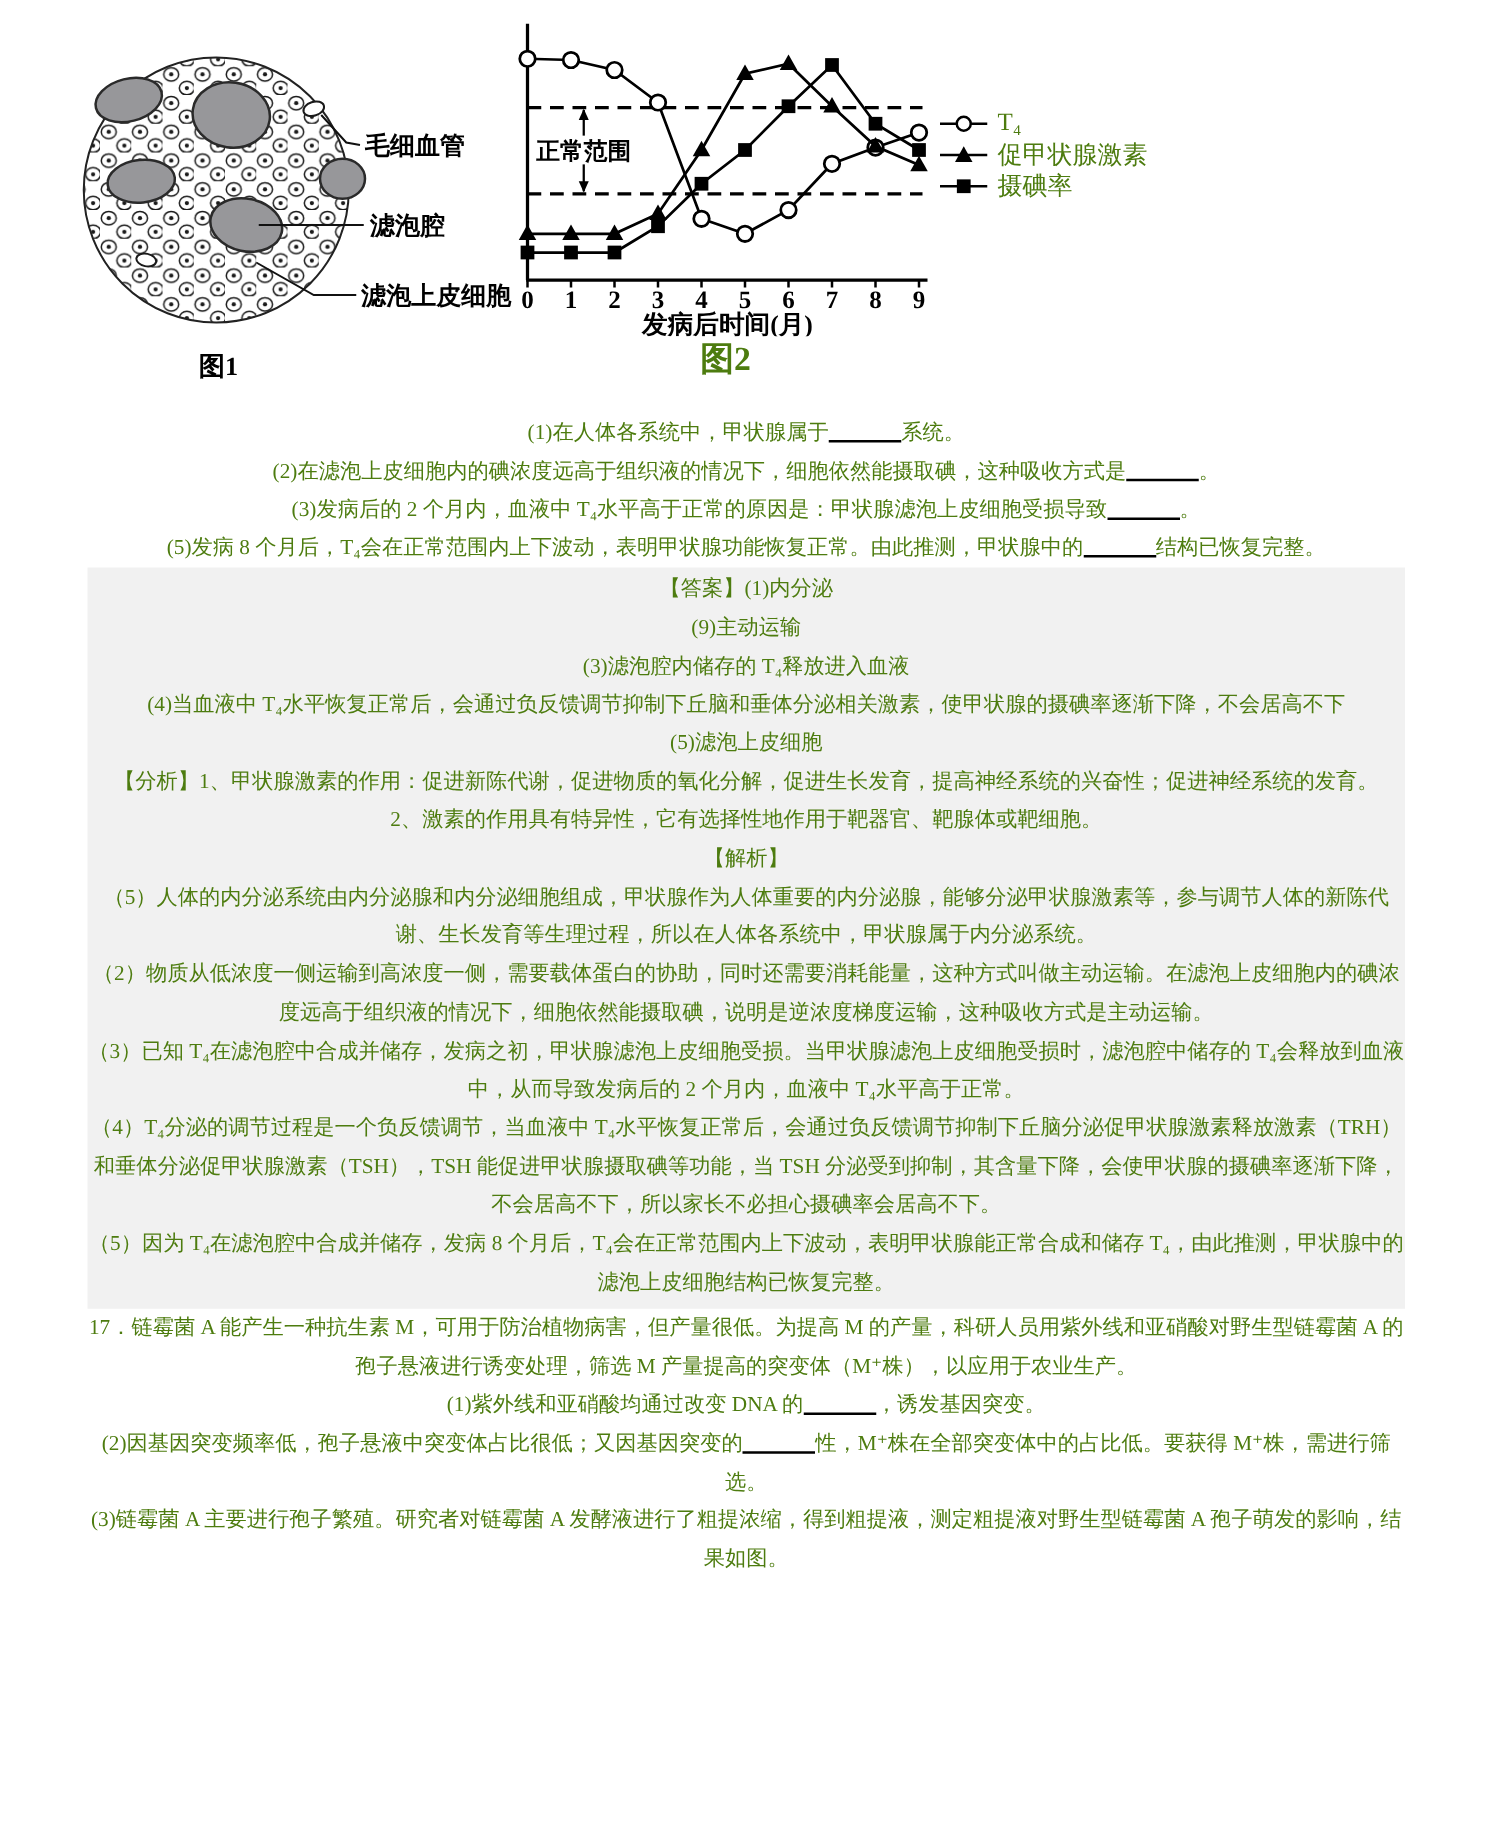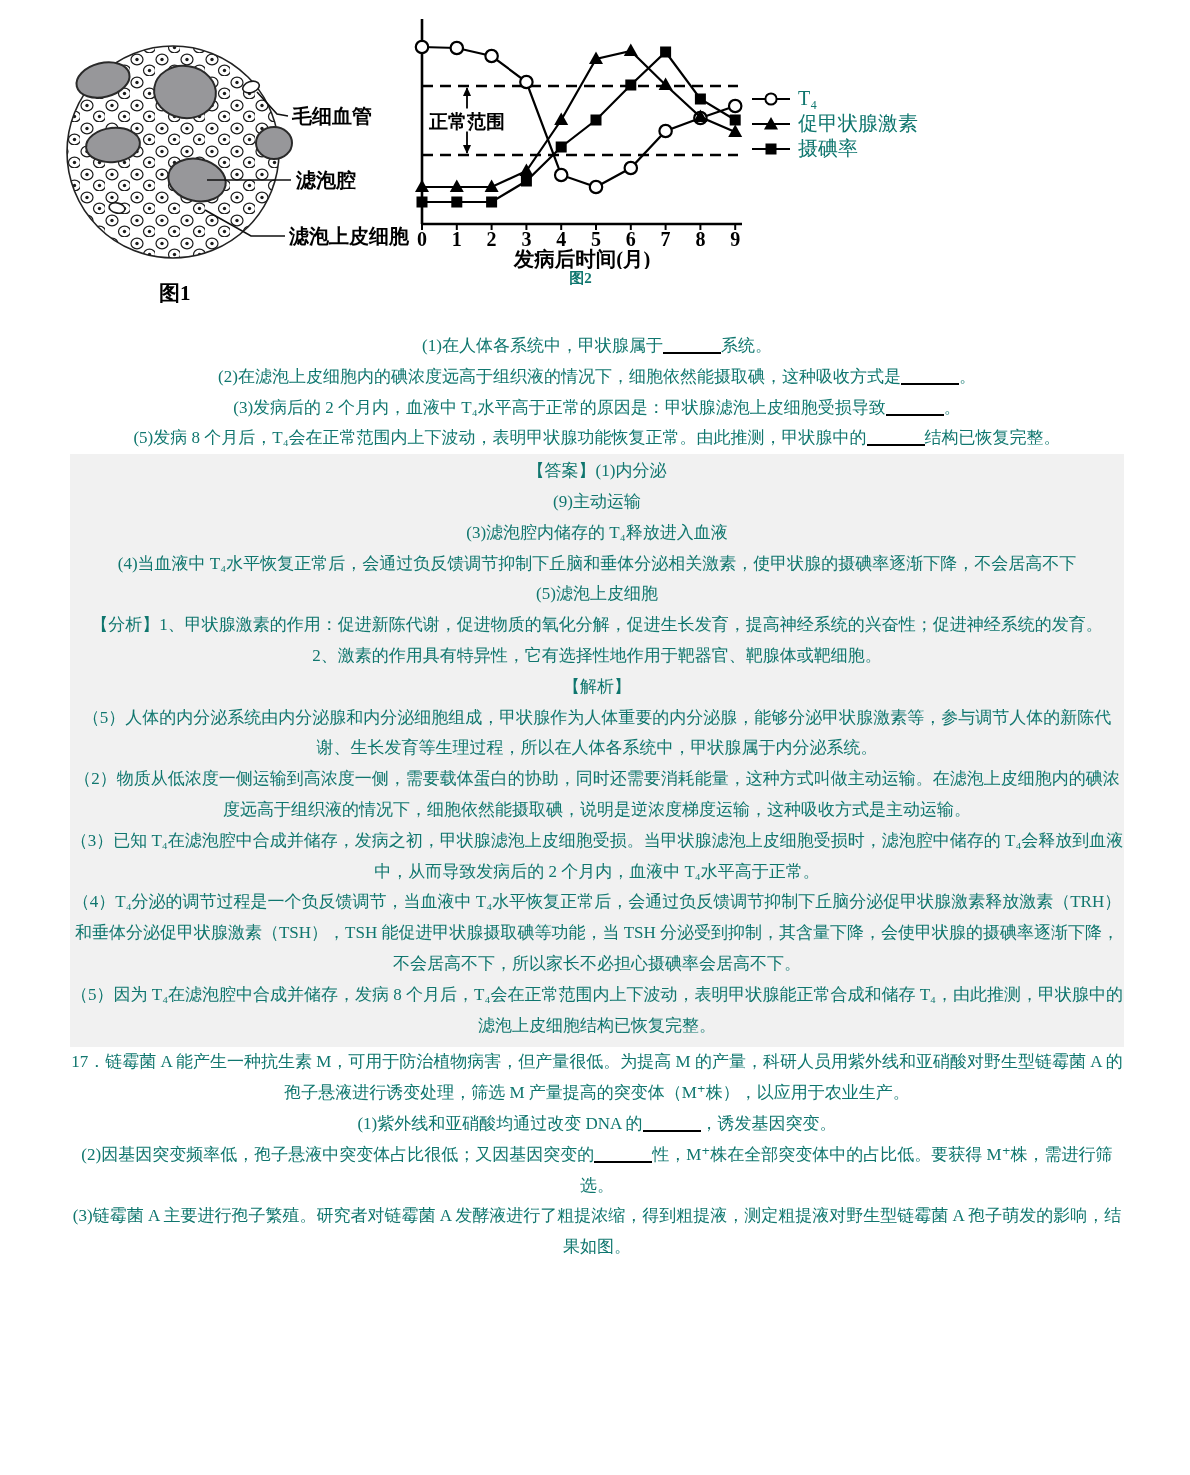--- a/index.html
+++ b/index.html
@@ -1,24 +1,24 @@
 <!DOCTYPE html>
 <html><head>
 <meta charset="utf-8">
 <style>
   html,body{margin:0;padding:0;background:#fff;}
   .page{position:relative;width:1190px;height:1475px;background:#fff;overflow:hidden;
-        font-family:"Liberation Serif","DejaVu Serif",serif;color:#0f766e;}
+        font-family:"Liberation Serif","DejaVu Serif",serif;color:#4d7c0f;}
   .figures{position:relative;height:331px;}
   .fig1{position:absolute;left:55px;top:30px;}
   .fig-label{font-size:20px;font-weight:600;}
   .fig-caption{font-size:21px;font-weight:700;}
   .chart-wrap{position:absolute;left:408px;top:17px;width:345px;height:280px;}
   .chart-caption{position:absolute;top:252px;left:0;width:345px;text-align:center;
-                 font-size:15px;font-weight:700;}
+                 font-size:27px;font-weight:700;}
   .legend{position:absolute;left:752px;top:88px;display:flex;flex-direction:column;gap:4px;}
   .legend-item{display:flex;align-items:center;height:21px;}
   .legend-label{font-size:20px;margin-left:8px;white-space:nowrap;}
   .doc{margin:0 66px 0 70px;font-size:17px;line-height:30.8px;text-align:center;}
   .doc p{margin:0;}
   .blank{display:inline-block;width:58px;height:5px;border-bottom:2.2px solid #000;vertical-align:-3px;}
   .hl{background:#f1f1f1;padding:2px 0 6px 0;}
 </style>
 </head>
 <body>

